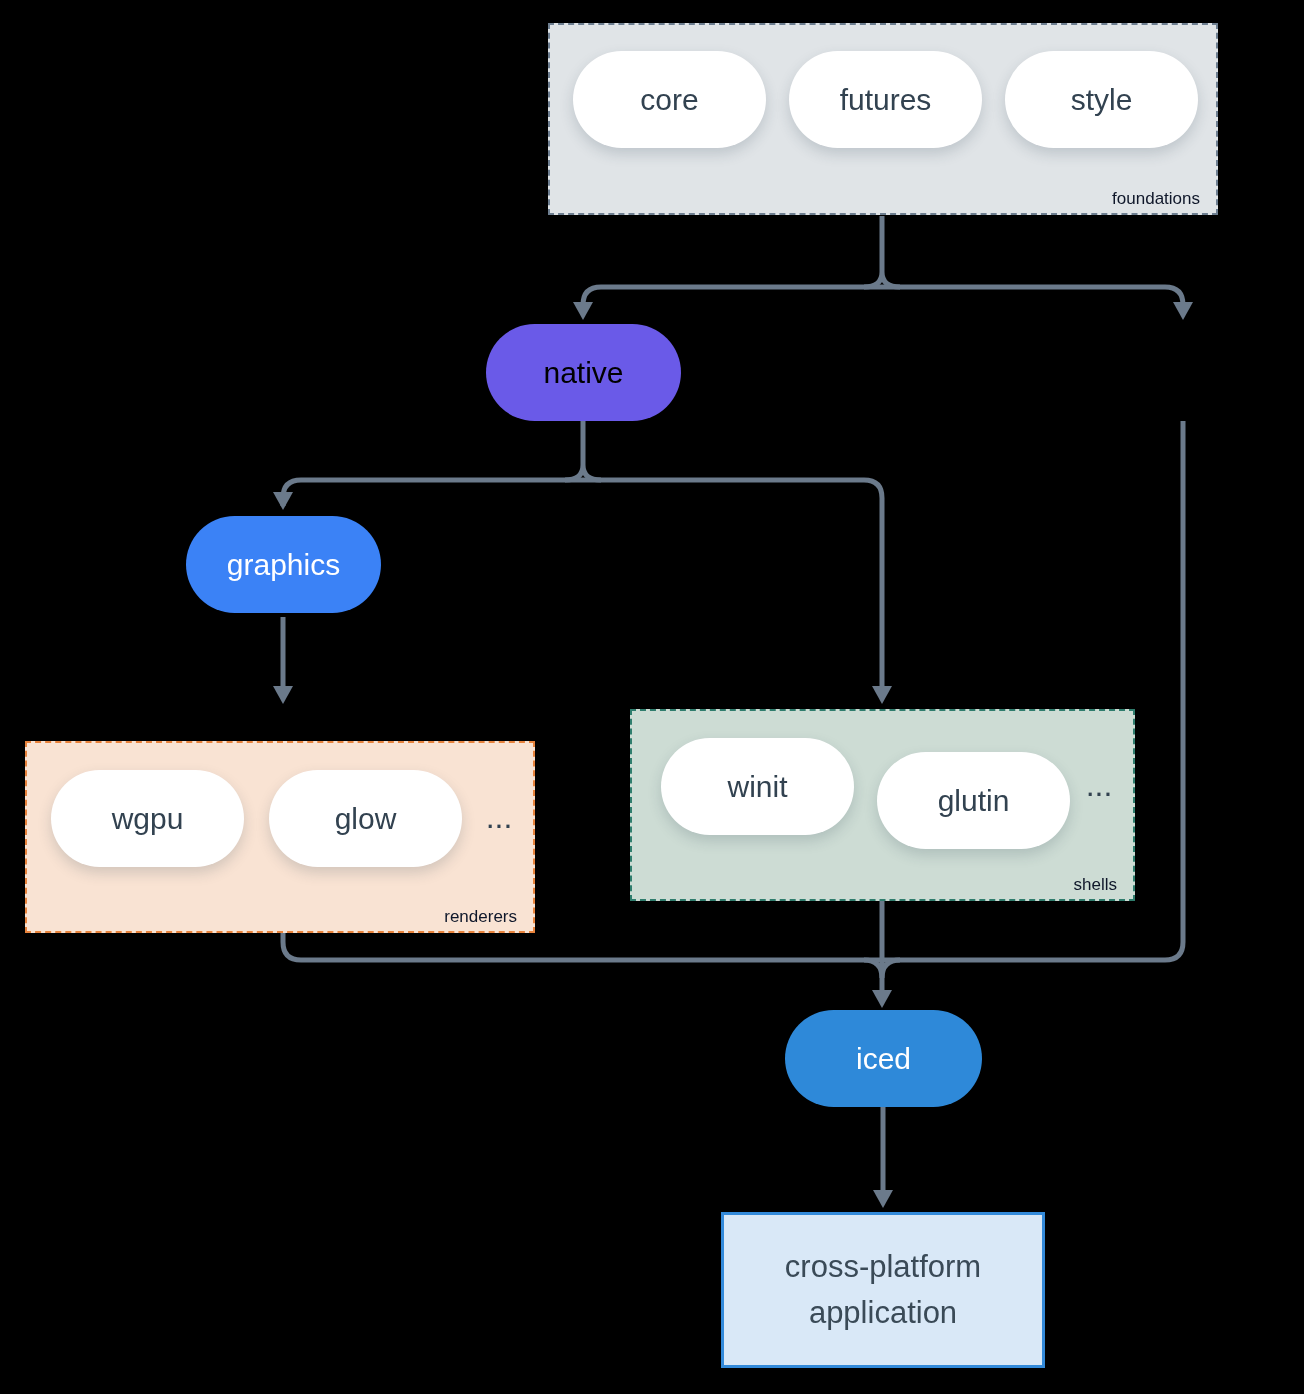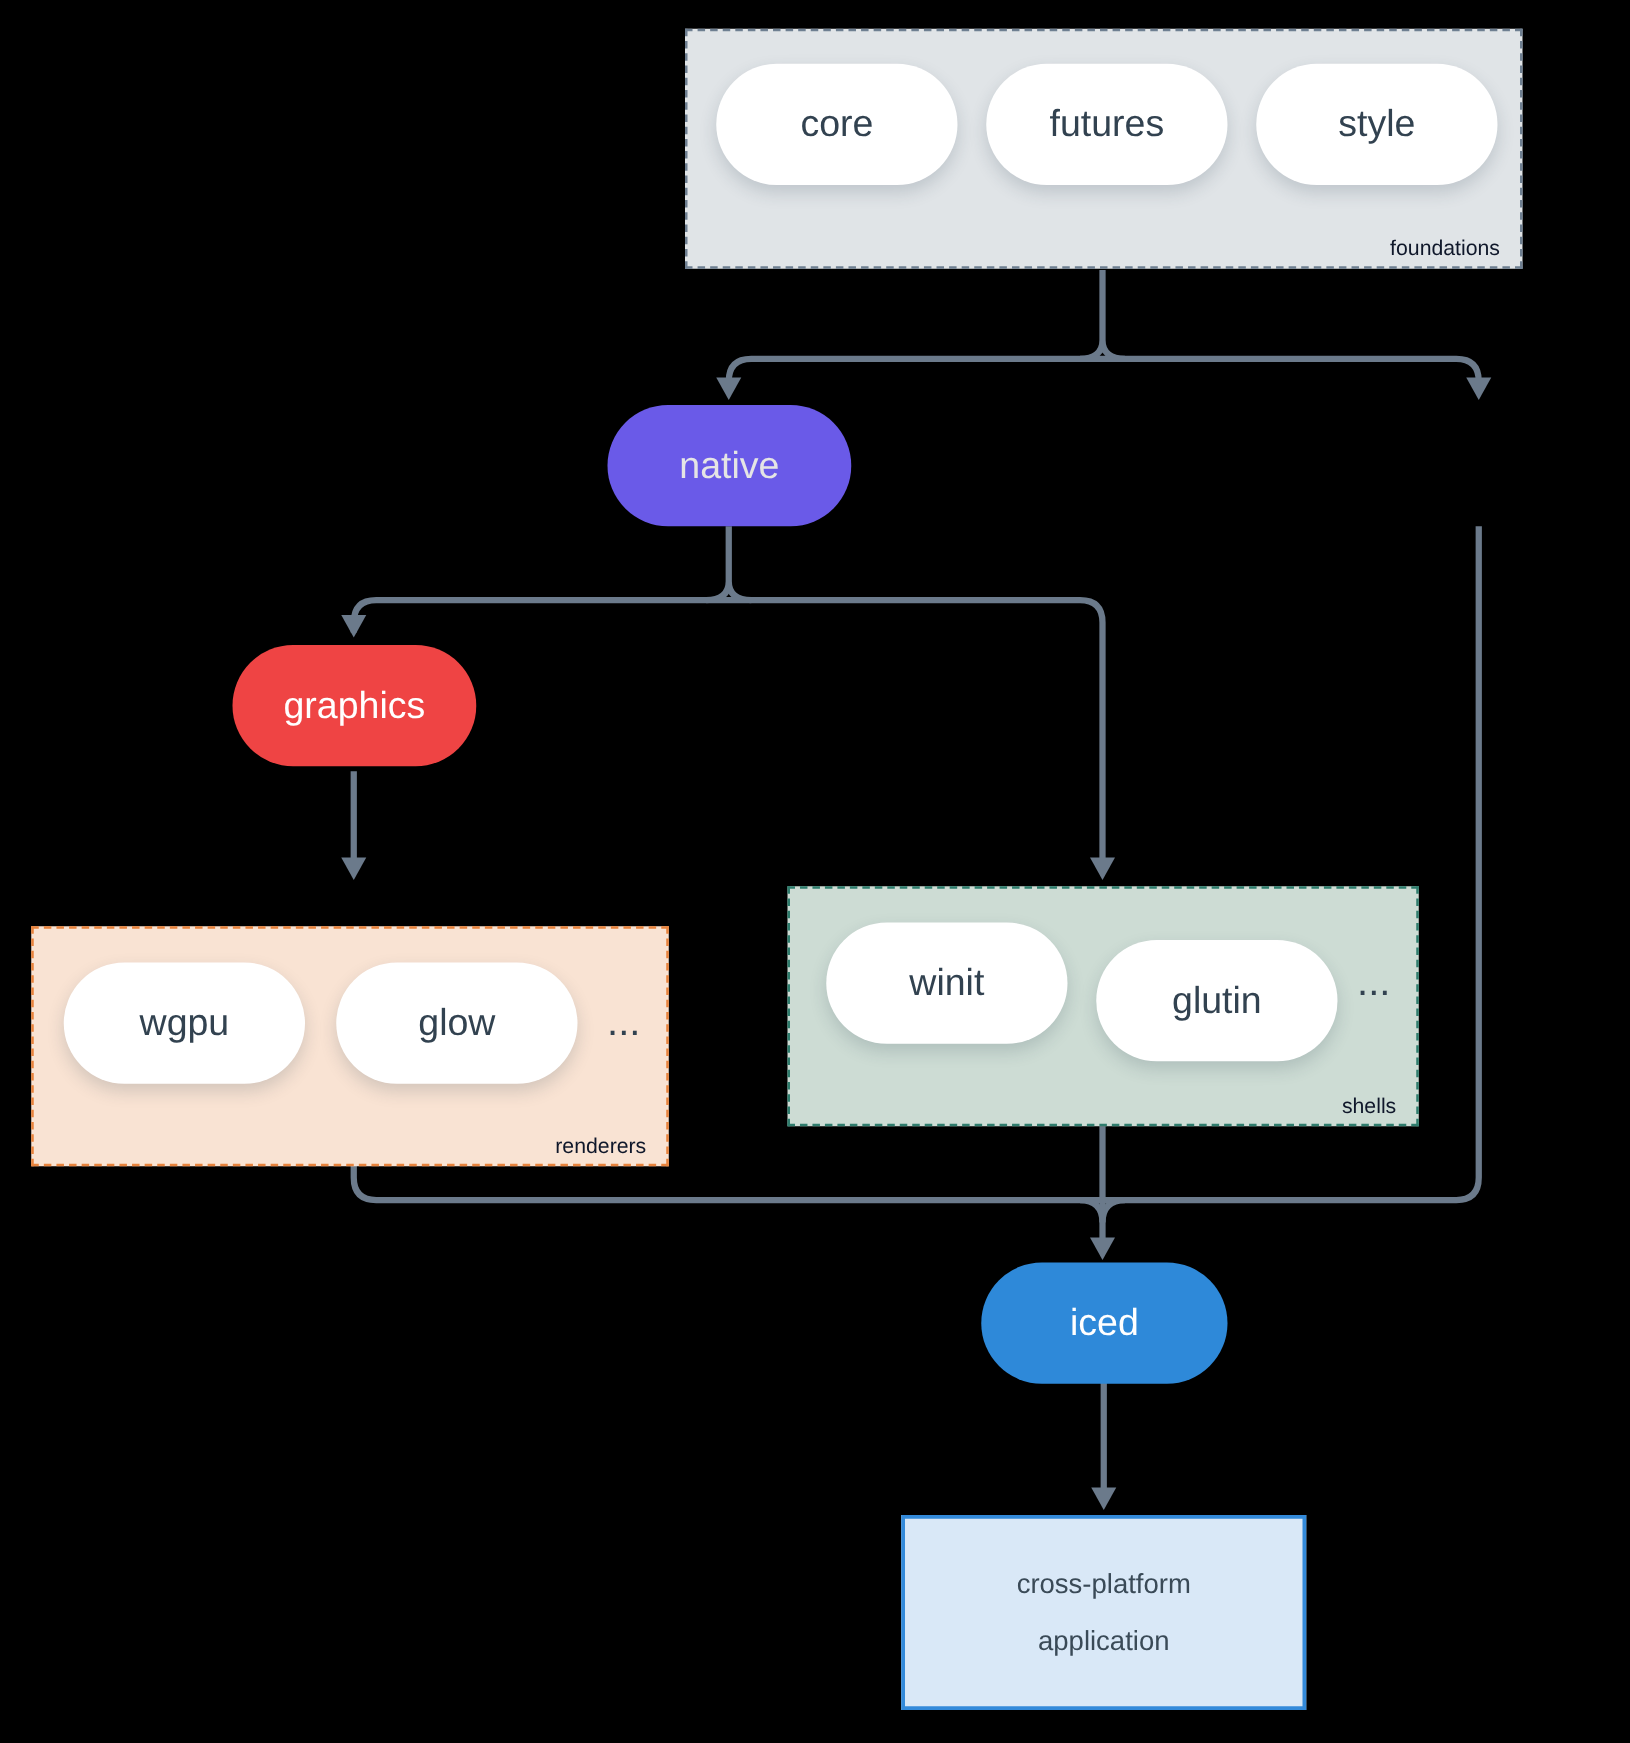--- a/index.html
+++ b/index.html
@@ -38,36 +38,36 @@
     position: absolute;
     width: 193px; height: 97px;
     border-radius: 50px;
     display: flex; align-items: center; justify-content: center;
     font-size: 30px;
   }
   .pill-white {
     background: #ffffff; color: #324250;
     box-shadow: 0 6px 14px rgba(40, 60, 80, 0.18);
   }
-  .pill-purple { background: #6a5ae8; color: #e5e5e5; width: 195px; }
-  .pill-orange { background: #ef4444; color: #ffffff; width: 195px; }
+  .pill-purple { background: #6a5ae8; color: #000000; width: 195px; }
+  .pill-orange { background: #3b82f6; color: #ffffff; width: 195px; }
   .pill-blue   { background: #2e89d9; color: #ffffff; width: 197px; }
 
   .more {
     position: absolute; top: 56px; width: 60px;
     font-size: 32px; color: #324250; text-align: center;
   }
 
   .app-box {
     position: absolute; left: 721px; top: 1212px;
     width: 324px; height: 156px;
     background: #d9e8f7; border: 3px solid #338ada;
     display: flex; flex-direction: column;
     align-items: center; justify-content: center;
-    font-size: 22px; line-height: 46px; color: #3a4a57;
+    font-size: 31px; line-height: 46px; color: #3a4a57;
   }
 </style>
 </head>
 <body>
 
 <div class="canvas">
 
   <svg class="wires" width="1304" height="1394" viewBox="0 0 1304 1394">
 
     <path d="M 882 216 L 882 272 Q 882 287 864 287 M 882 216 L 882 272 Q 882 287 900 287"></path>

